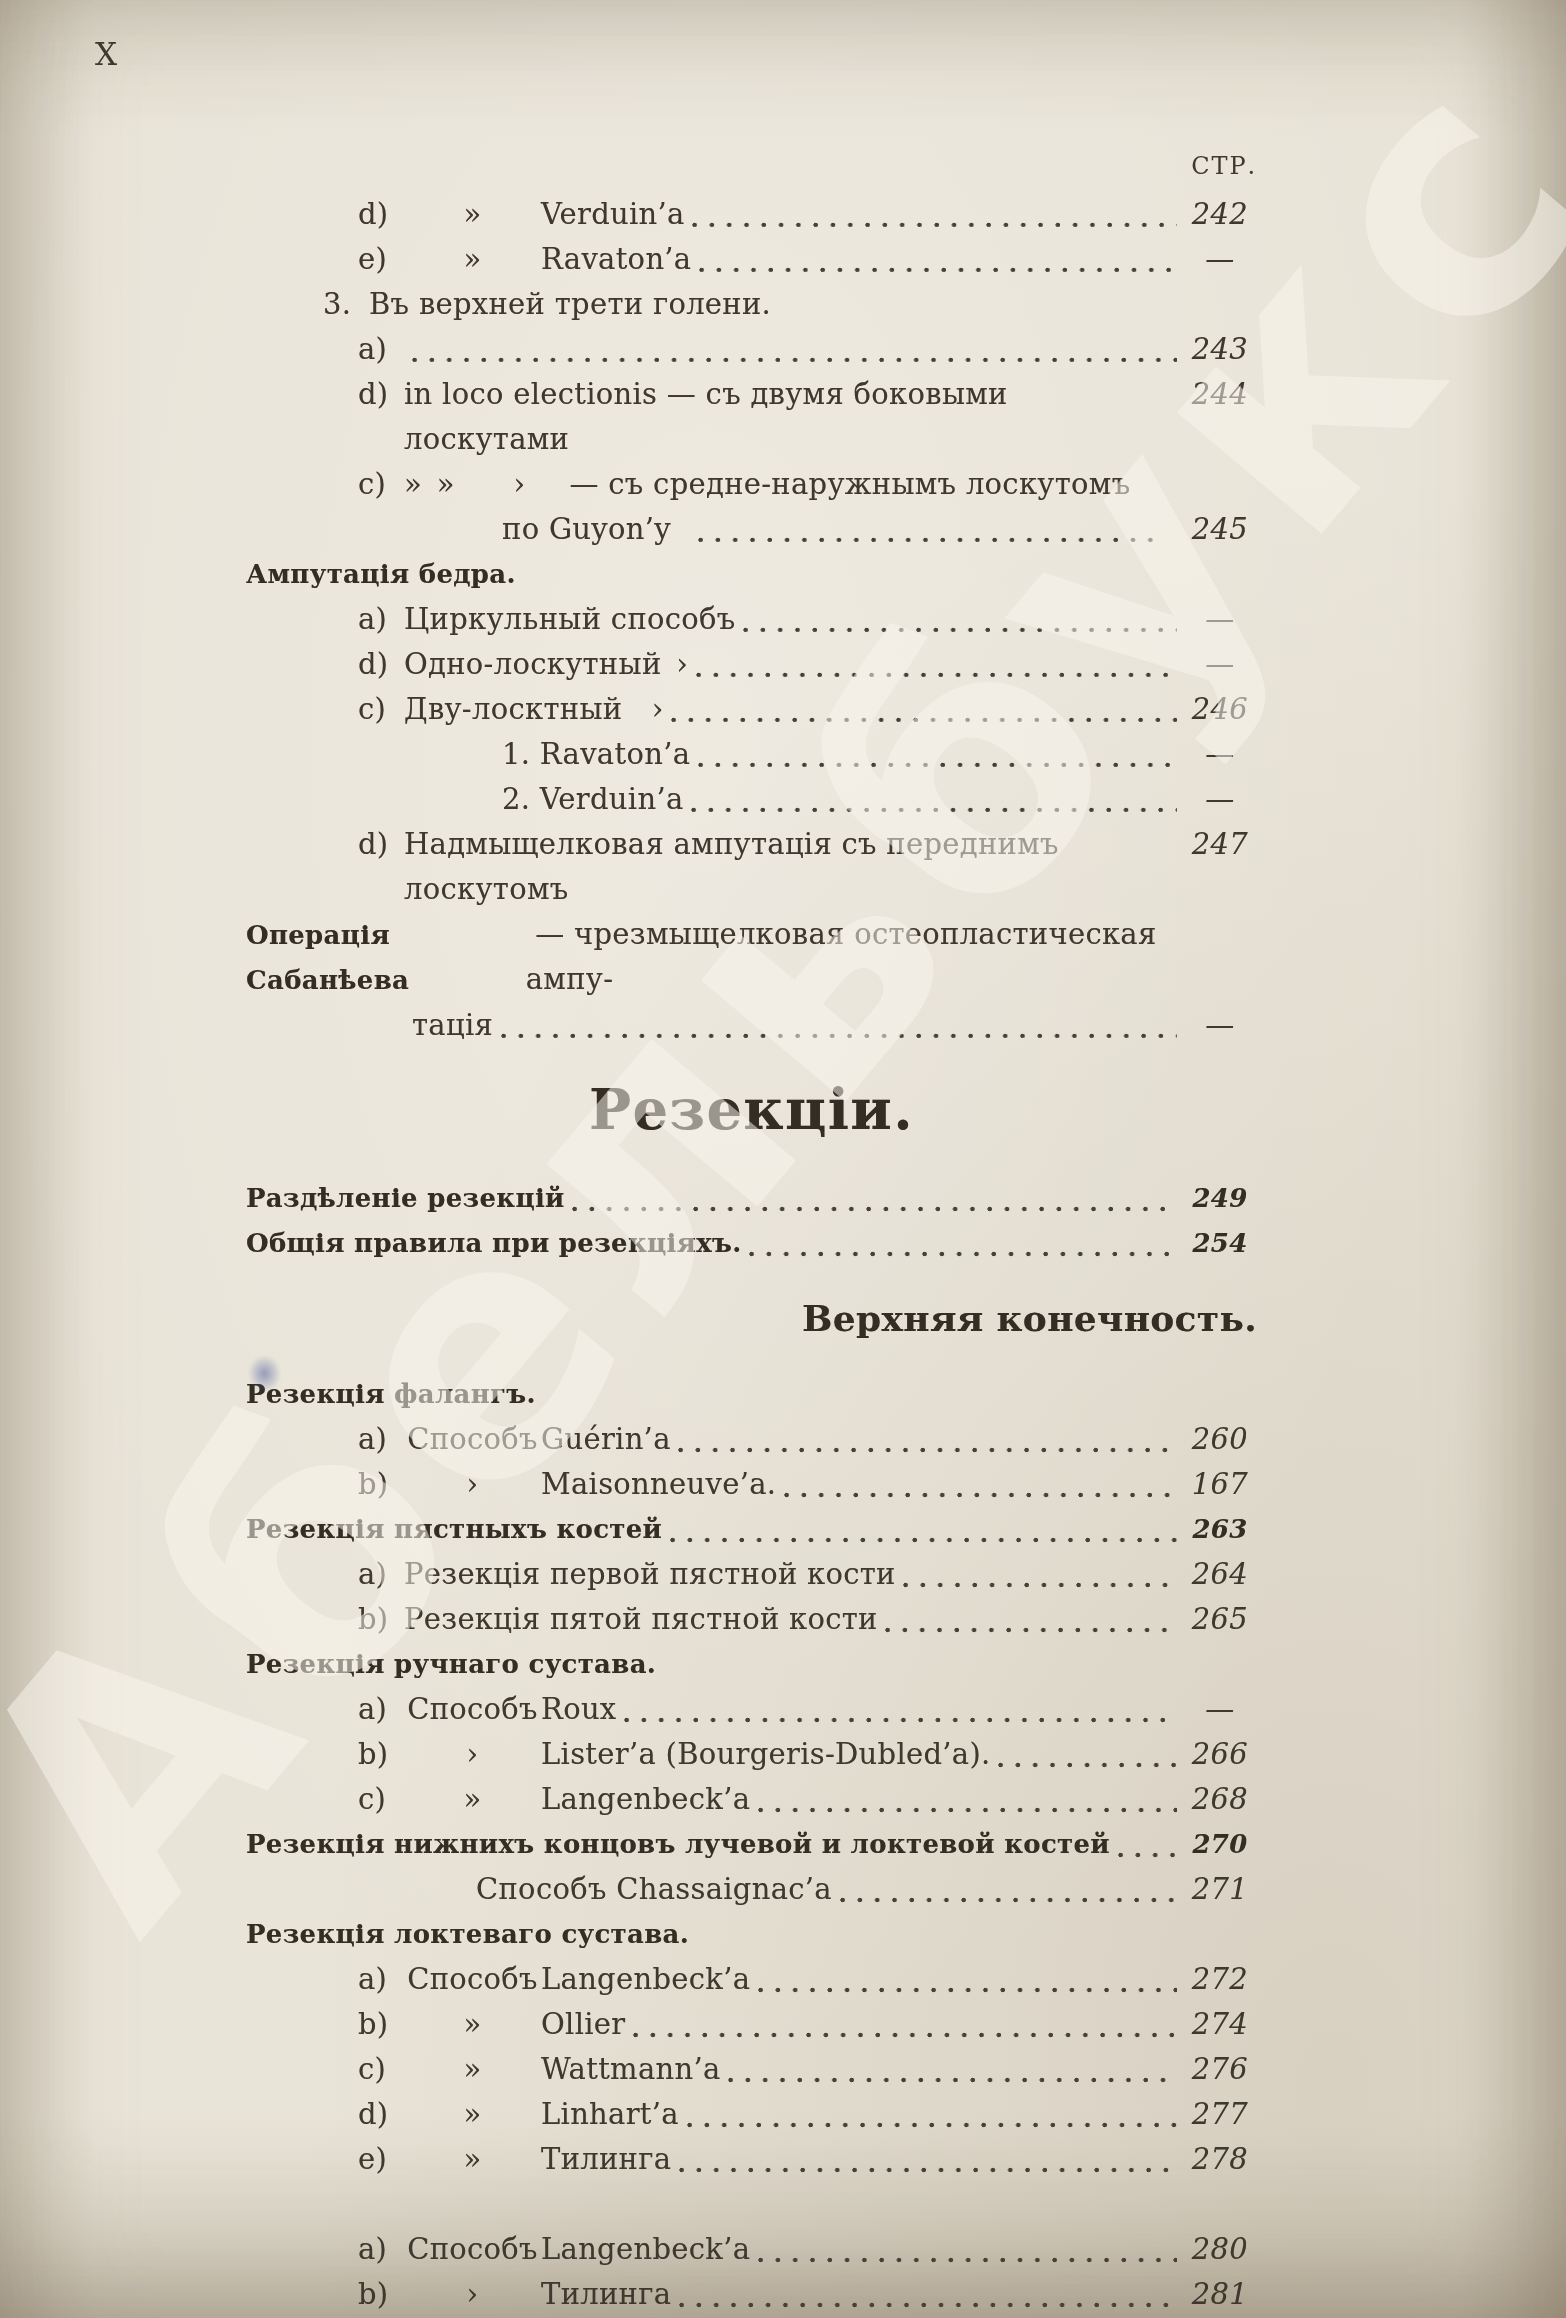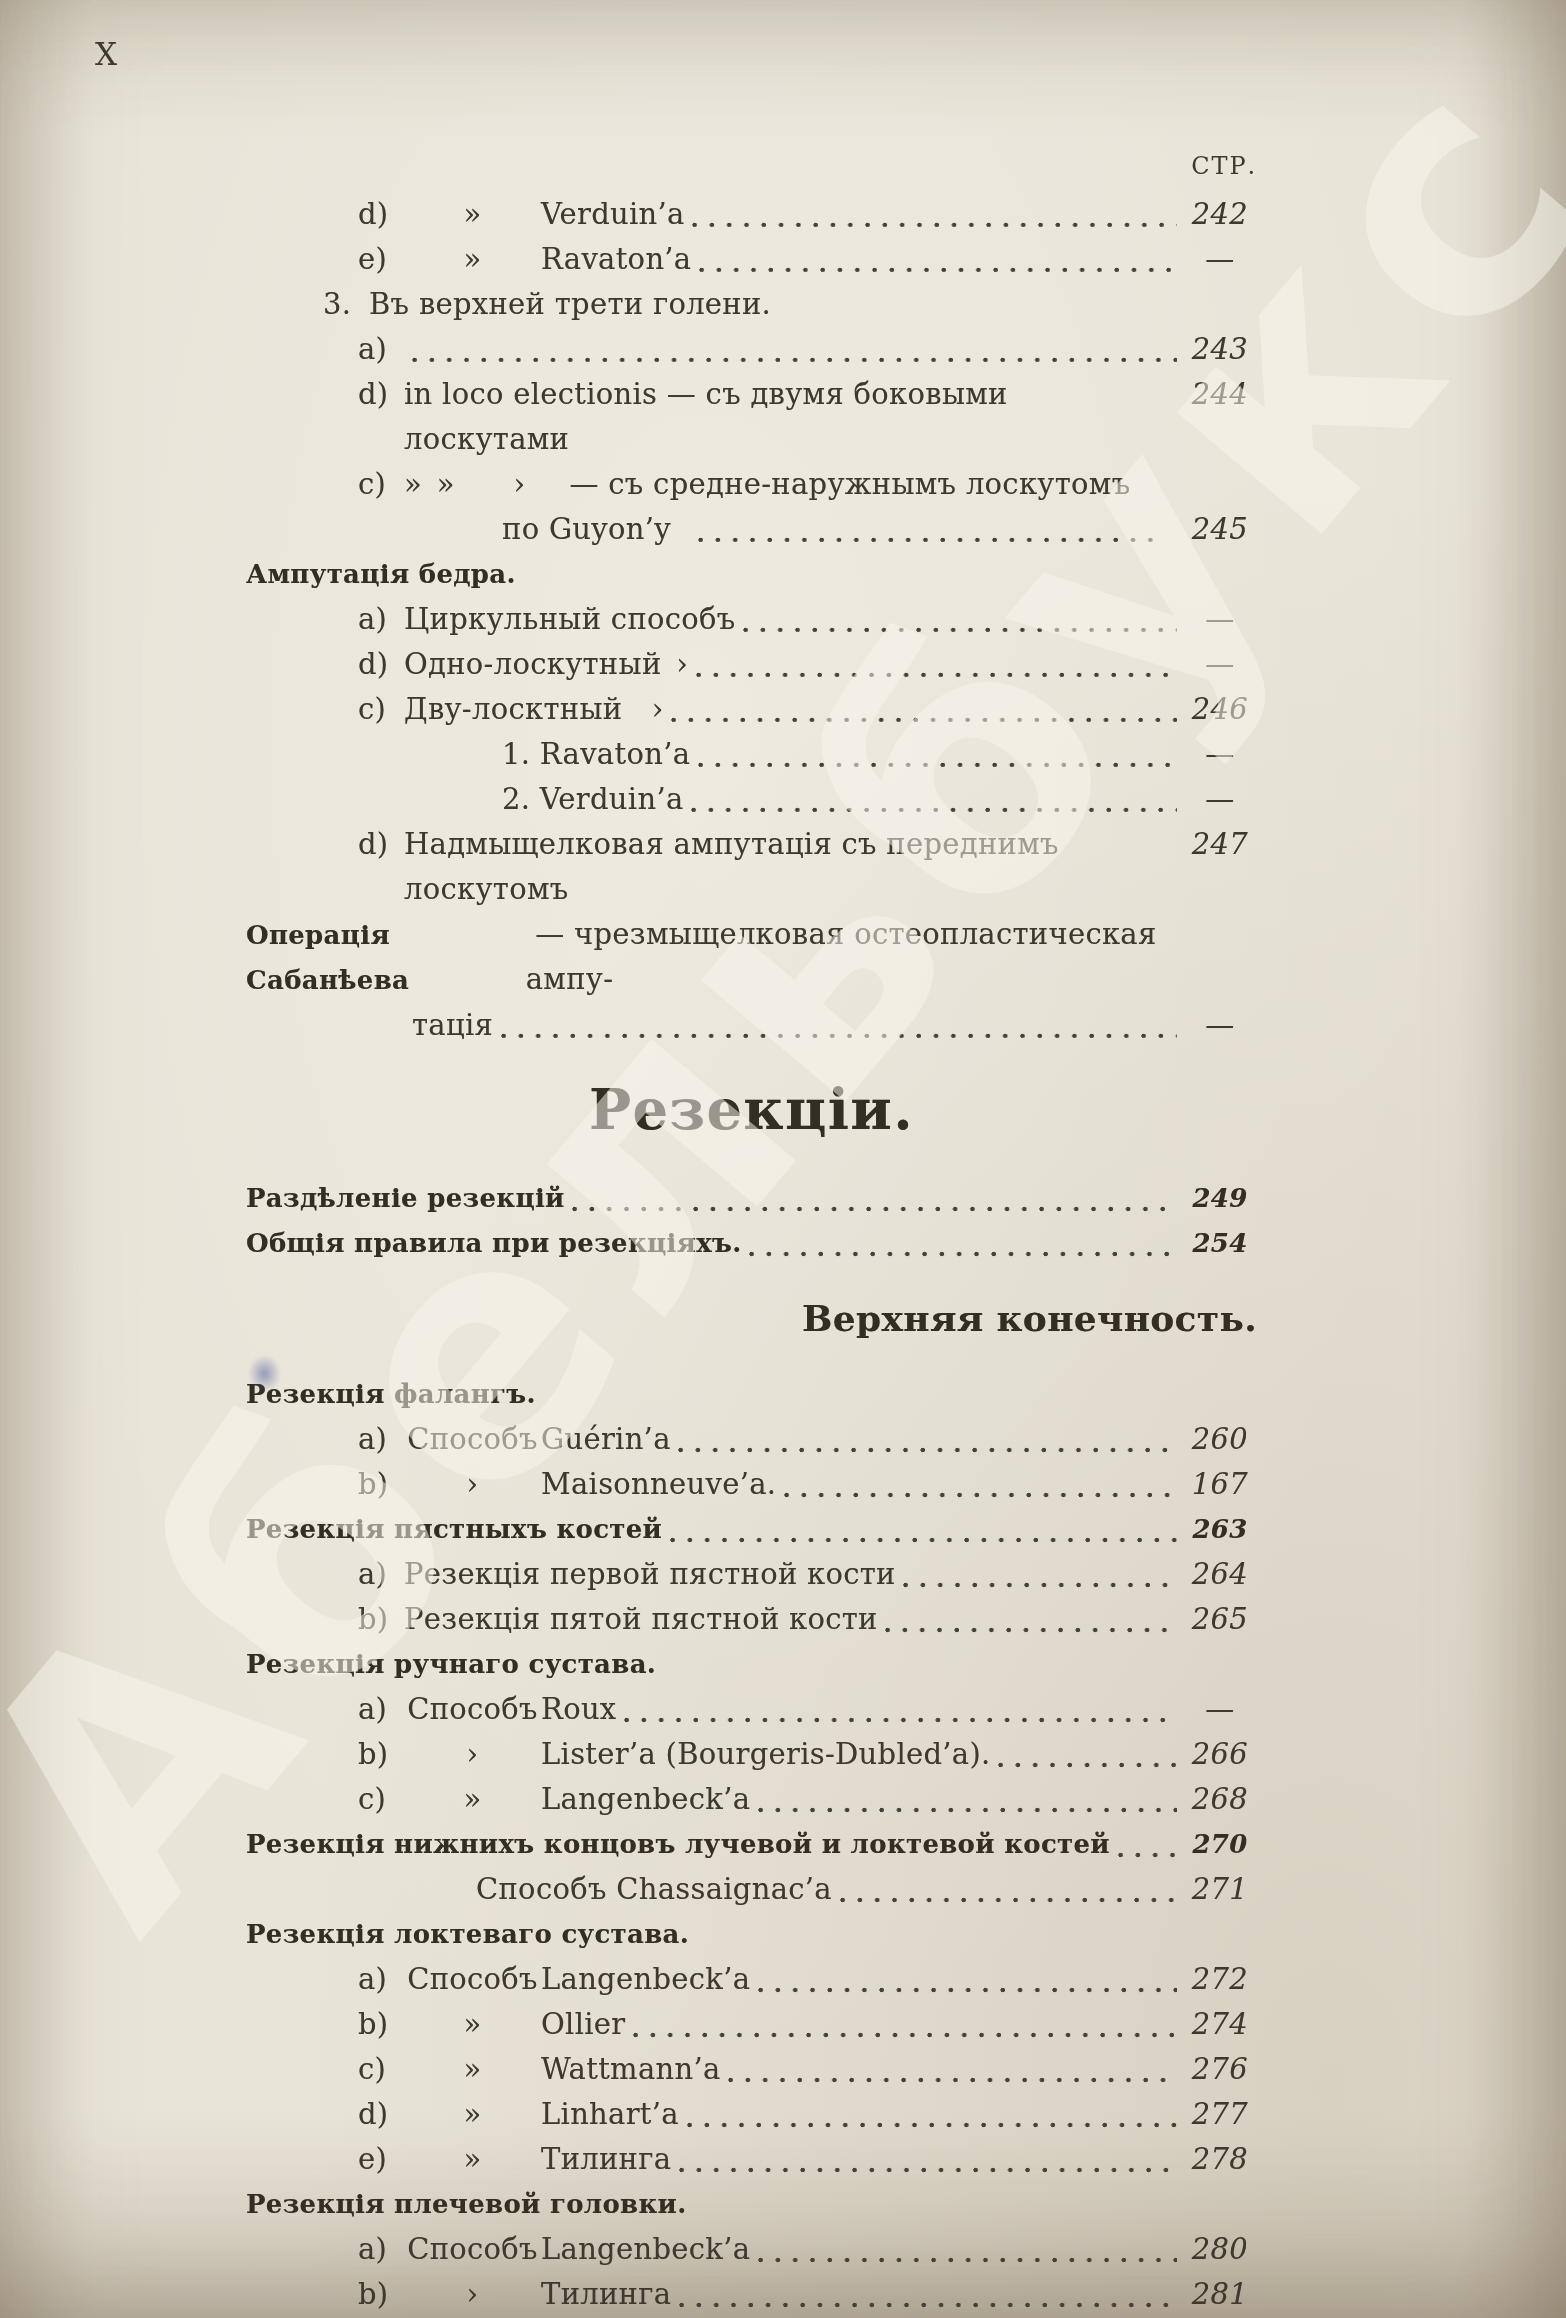--- a/index.html
+++ b/index.html
@@ -331,21 +331,20 @@
       <div class="row" style="padding-left: 112px;">
     <span class="marker">e)</span>
 
     <span class="col1">»</span>
     <span class="text">Тилинга</span>
     <span class="dots"></span>
     <span class="page-num">278</span>
   </div>
       <div class="row bold">
 
-    <span class="text">Резекція плечевой головки.</span>
     <span class="dots nodots"></span>
     <span class="page-num"></span>
   </div>
       <div class="row" style="padding-left: 112px;">
     <span class="marker">a)</span>
 
     <span class="col1">Способъ</span>
     <span class="text">Langenbeck’a</span>
     <span class="dots"></span>
     <span class="page-num">280</span>

